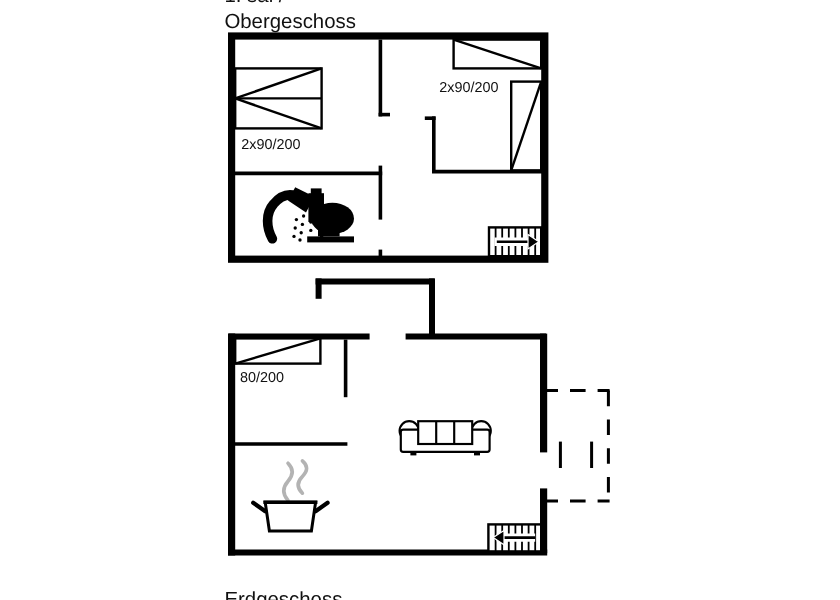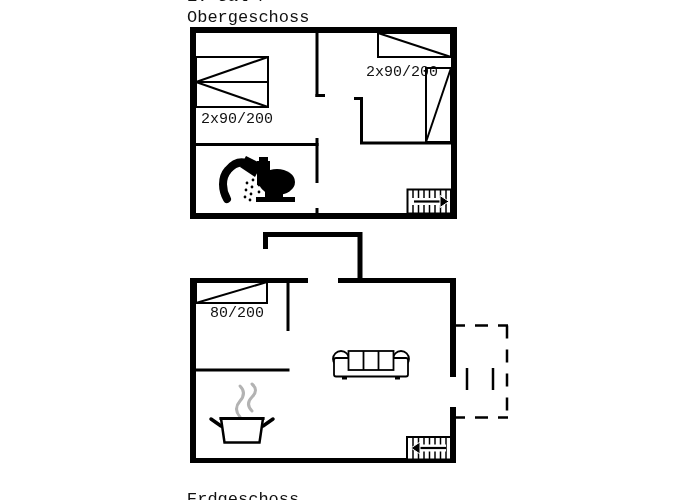--- a/index.html
+++ b/index.html
@@ -1,38 +1,38 @@
 <!DOCTYPE html>
 <html><head>
 <meta charset="utf-8">
 <style>
   html,body{margin:0;padding:0;background:#fff;}
   #stage{
     position:relative;width:700px;height:500px;overflow:hidden;
-    background:#fff;font-family:Liberation Mono, monospace;border-radius:30px;
+    background:#fff;font-family:Liberation Sans, sans-serif;border-radius:30px;
   }
   #plan-svg{position:absolute;left:0;top:0;}
   .label{
     position:absolute;color:#111;white-space:pre;
   }
   .floor-title{font-size:17px;line-height:21px;}
-  .bed-size{font-size:15px;line-height:16px;}
+  .bed-size{font-size:12px;line-height:16px;}
 </style>
 </head>
 <body>
 
 <div id="stage">
 
   <div class="label floor-title" style="left:187px;top:-14px;"><span>1. sal /</span><br><span>Obergeschoss</span></div>
 
   <div class="label bed-size" style="left:201px;top:112px;">2x90/200</div>
 
   <div class="label bed-size" style="left:366px;top:65px;">2x90/200</div>
 
-  <div class="label bed-size" style="left:210px;top:306px;">80/200</div>
+  <div class="label bed-size" style="left:200px;top:306px;">80/200</div>
 
   <div class="label floor-title" style="left:187px;top:468px;"><br><span>Erdgeschoss</span></div>
 
   <svg id="plan-svg" width="700" height="500" viewBox="0 0 700 500">
 
     <g stroke="#000" fill="none">
 
       <g>
         <rect x="193" y="30" width="261" height="186" stroke-width="6"></rect>
       </g>

